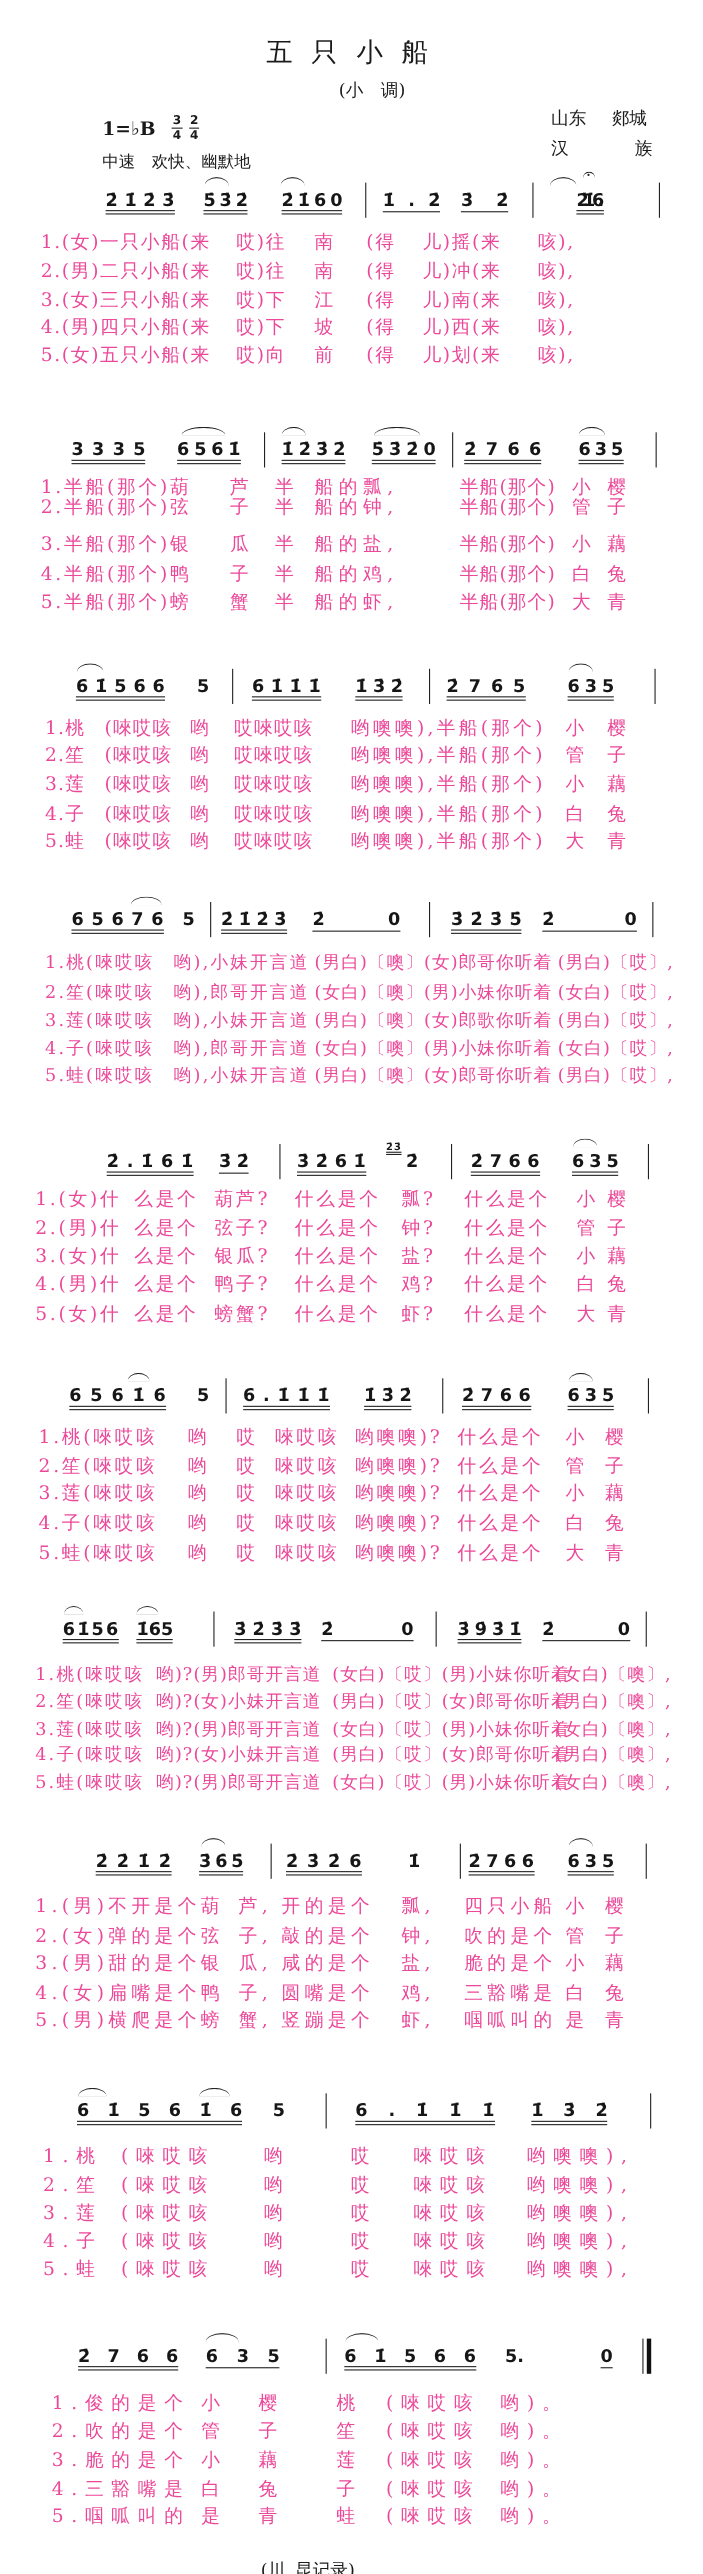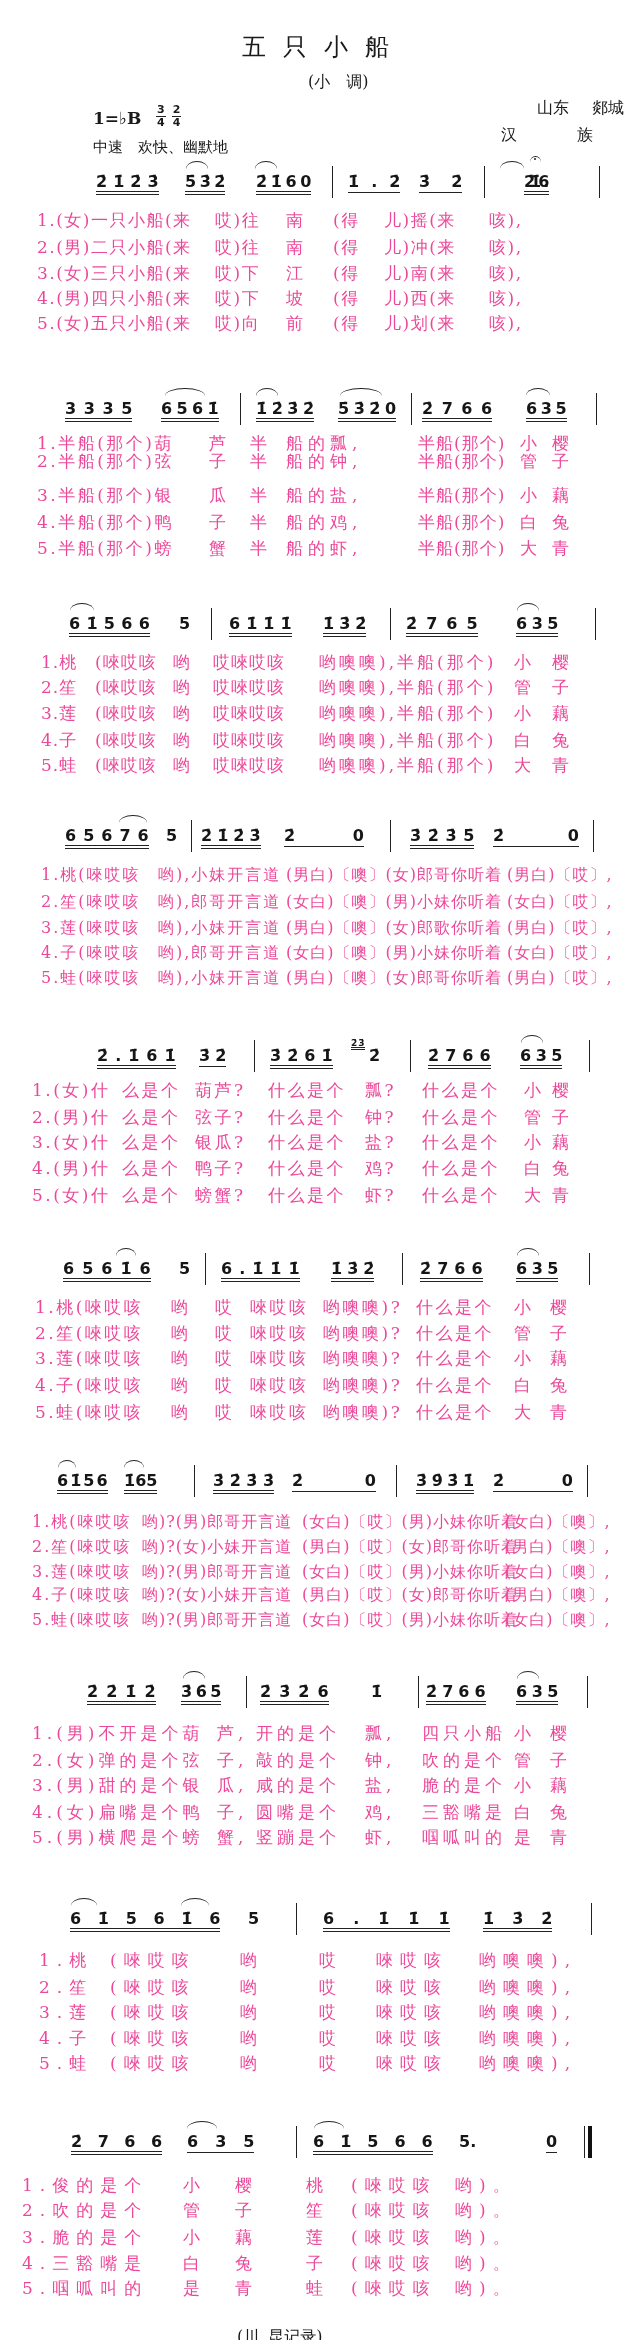--- a/index.html
+++ b/index.html
@@ -9,21 +9,21 @@
     font-family: "DejaVu Serif", serif;
   }
   .abs { position: absolute; white-space: pre; }
   .title { left: 242px; top: 33px; font: 24px/28px "DejaVu Serif", serif; letter-spacing: 17px; }
   .subtitle { left: 264px; top: 72px; font: 16px/20px "DejaVu Serif", serif; margin-left: 44px; }
   .key { left: 93px; top: 107px; font: bold 17px/22px "DejaVu Serif", serif; text-align: right; }
   .ts { position: absolute; left: 156px; top: 104px; display: flex; gap: 6px; }
   .frac { display: flex; flex-direction: column; align-items: center; font: bold 11px/12px "DejaVu Sans", sans-serif; }
   .frac .num { border-bottom: 1px solid #222; padding: 0 1px; }
   .tempo { left: 93px; top: 137px; font: 15px/20px "DejaVu Serif", serif; }
-  .origin1 { left: 501px; top: 98px; font: 16px/20px "DejaVu Serif", serif; word-spacing: 18px; margin-left: 36px; }
+  .origin1 { left: 501px; top: 98px; font: 16px/20px "DejaVu Serif", serif; word-spacing: 18px; }
   .origin2 { left: 501px; top: 125px; font: 16px/20px "DejaVu Serif", serif; word-spacing: 55px; }
   .footer { left: 237px; top: 2327px; font: 16px/20px "DejaVu Serif", serif; word-spacing: 4px; }
 
   .sec { position: absolute; left: 0; width: 639px; height: 170px; }
   .g {
     position: absolute; top: 0; white-space: pre; color: #161616;
     font: bold 16px/18px "DejaVu Sans", sans-serif;
     letter-spacing: var(--ls, 0px);
   }
   .g::after { content: ""; position: absolute; left: 0; right: var(--ls, 0px); bottom: -2px; }
@@ -49,21 +49,21 @@
   .s5 .ly span { letter-spacing: 2.5px; }
   .s5 .c0{left:32px}.s5 .c1{left:122px}.s5 .c2{left:195px}.s5 .c3{left:268px}.s5 .c4{left:365px}.s5 .c5{left:422px}.s5 .c6{left:524px}.s5 .c7{left:552px}
   .s6 .ly span { letter-spacing: 2.5px; }
   .s6 .c0{left:35px}.s6 .c1{left:171px}.s6 .c2{left:215px}.s6 .c3{left:250px}.s6 .c4{left:323px}.s6 .c5{left:416px}.s6 .c6{left:514px}.s6 .c7{left:550px}
   .s7 .c0{left:32px;letter-spacing:2px}.s7 .c1{left:142px}.s7 .c2{left:302px}.s7 .c3{left:505px}
   .s8 .ly span { letter-spacing: 4px; }
   .s8 .c0{left:32px}.s8 .c1{left:217px}.s8 .c2{left:256px}.s8 .c3{left:365px}.s8 .c4{left:422px}.s8 .c5{left:514px}.s8 .c6{left:550px}
   .s9 .ly span { letter-spacing: 7px; }
   .s9 .c0{left:39px;letter-spacing:2px}.s9 .c1{left:110px}.s9 .c2{left:240px}.s9 .c3{left:319px}.s9 .c4{left:376px}.s9 .c5{left:479px}
   .s10 .ly span { letter-spacing: 7px; }
-  .s10 .c0{left:22px}.s10 .c1{left:183px}.s10 .c2{left:235px}.s10 .c3{left:306px}.s10 .c4{left:351px}.s10 .c5{left:455px}
+  .s10 .c0{left:47px}.s10 .c1{left:183px}.s10 .c2{left:235px}.s10 .c3{left:306px}.s10 .c4{left:351px}.s10 .c5{left:455px}
 </style>
 </head>
 <body>
 
 <div class="abs title">五只小船</div>
 <div class="abs subtitle">(小　调)</div>
 <div class="abs key">1=♭B</div>
 <div class="ts">
   <div class="frac">
     <span class="num">3</span>

